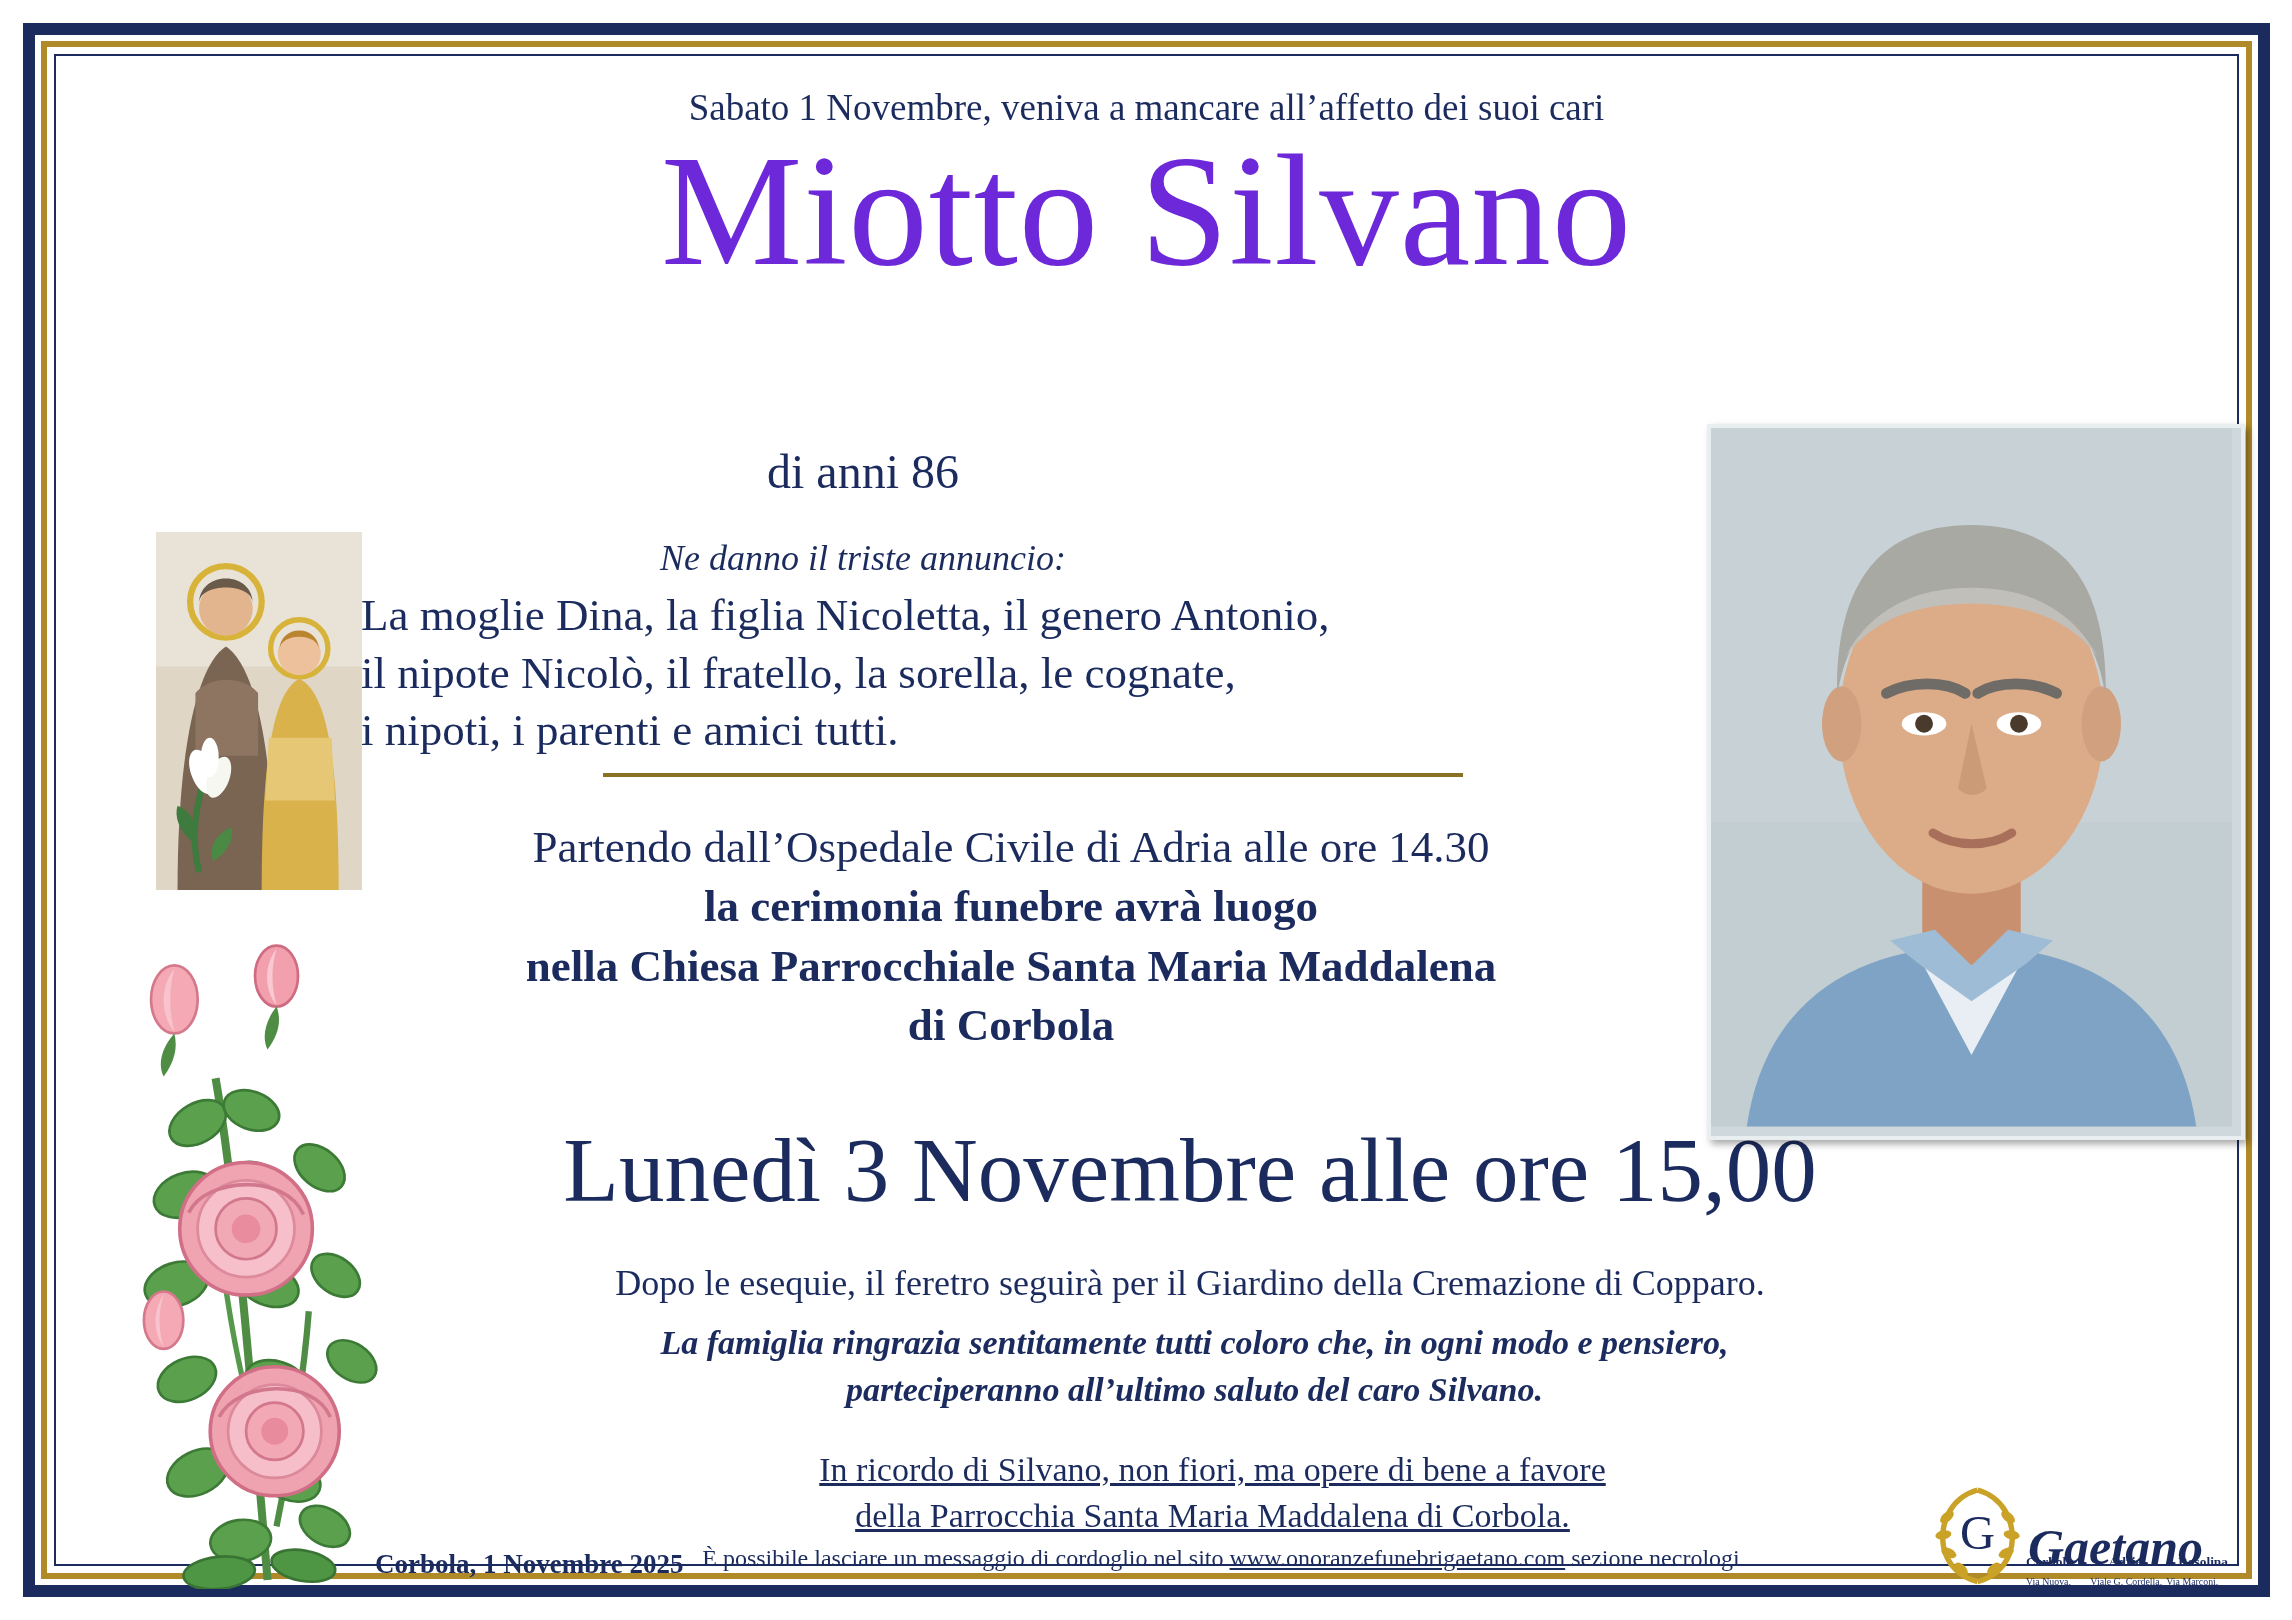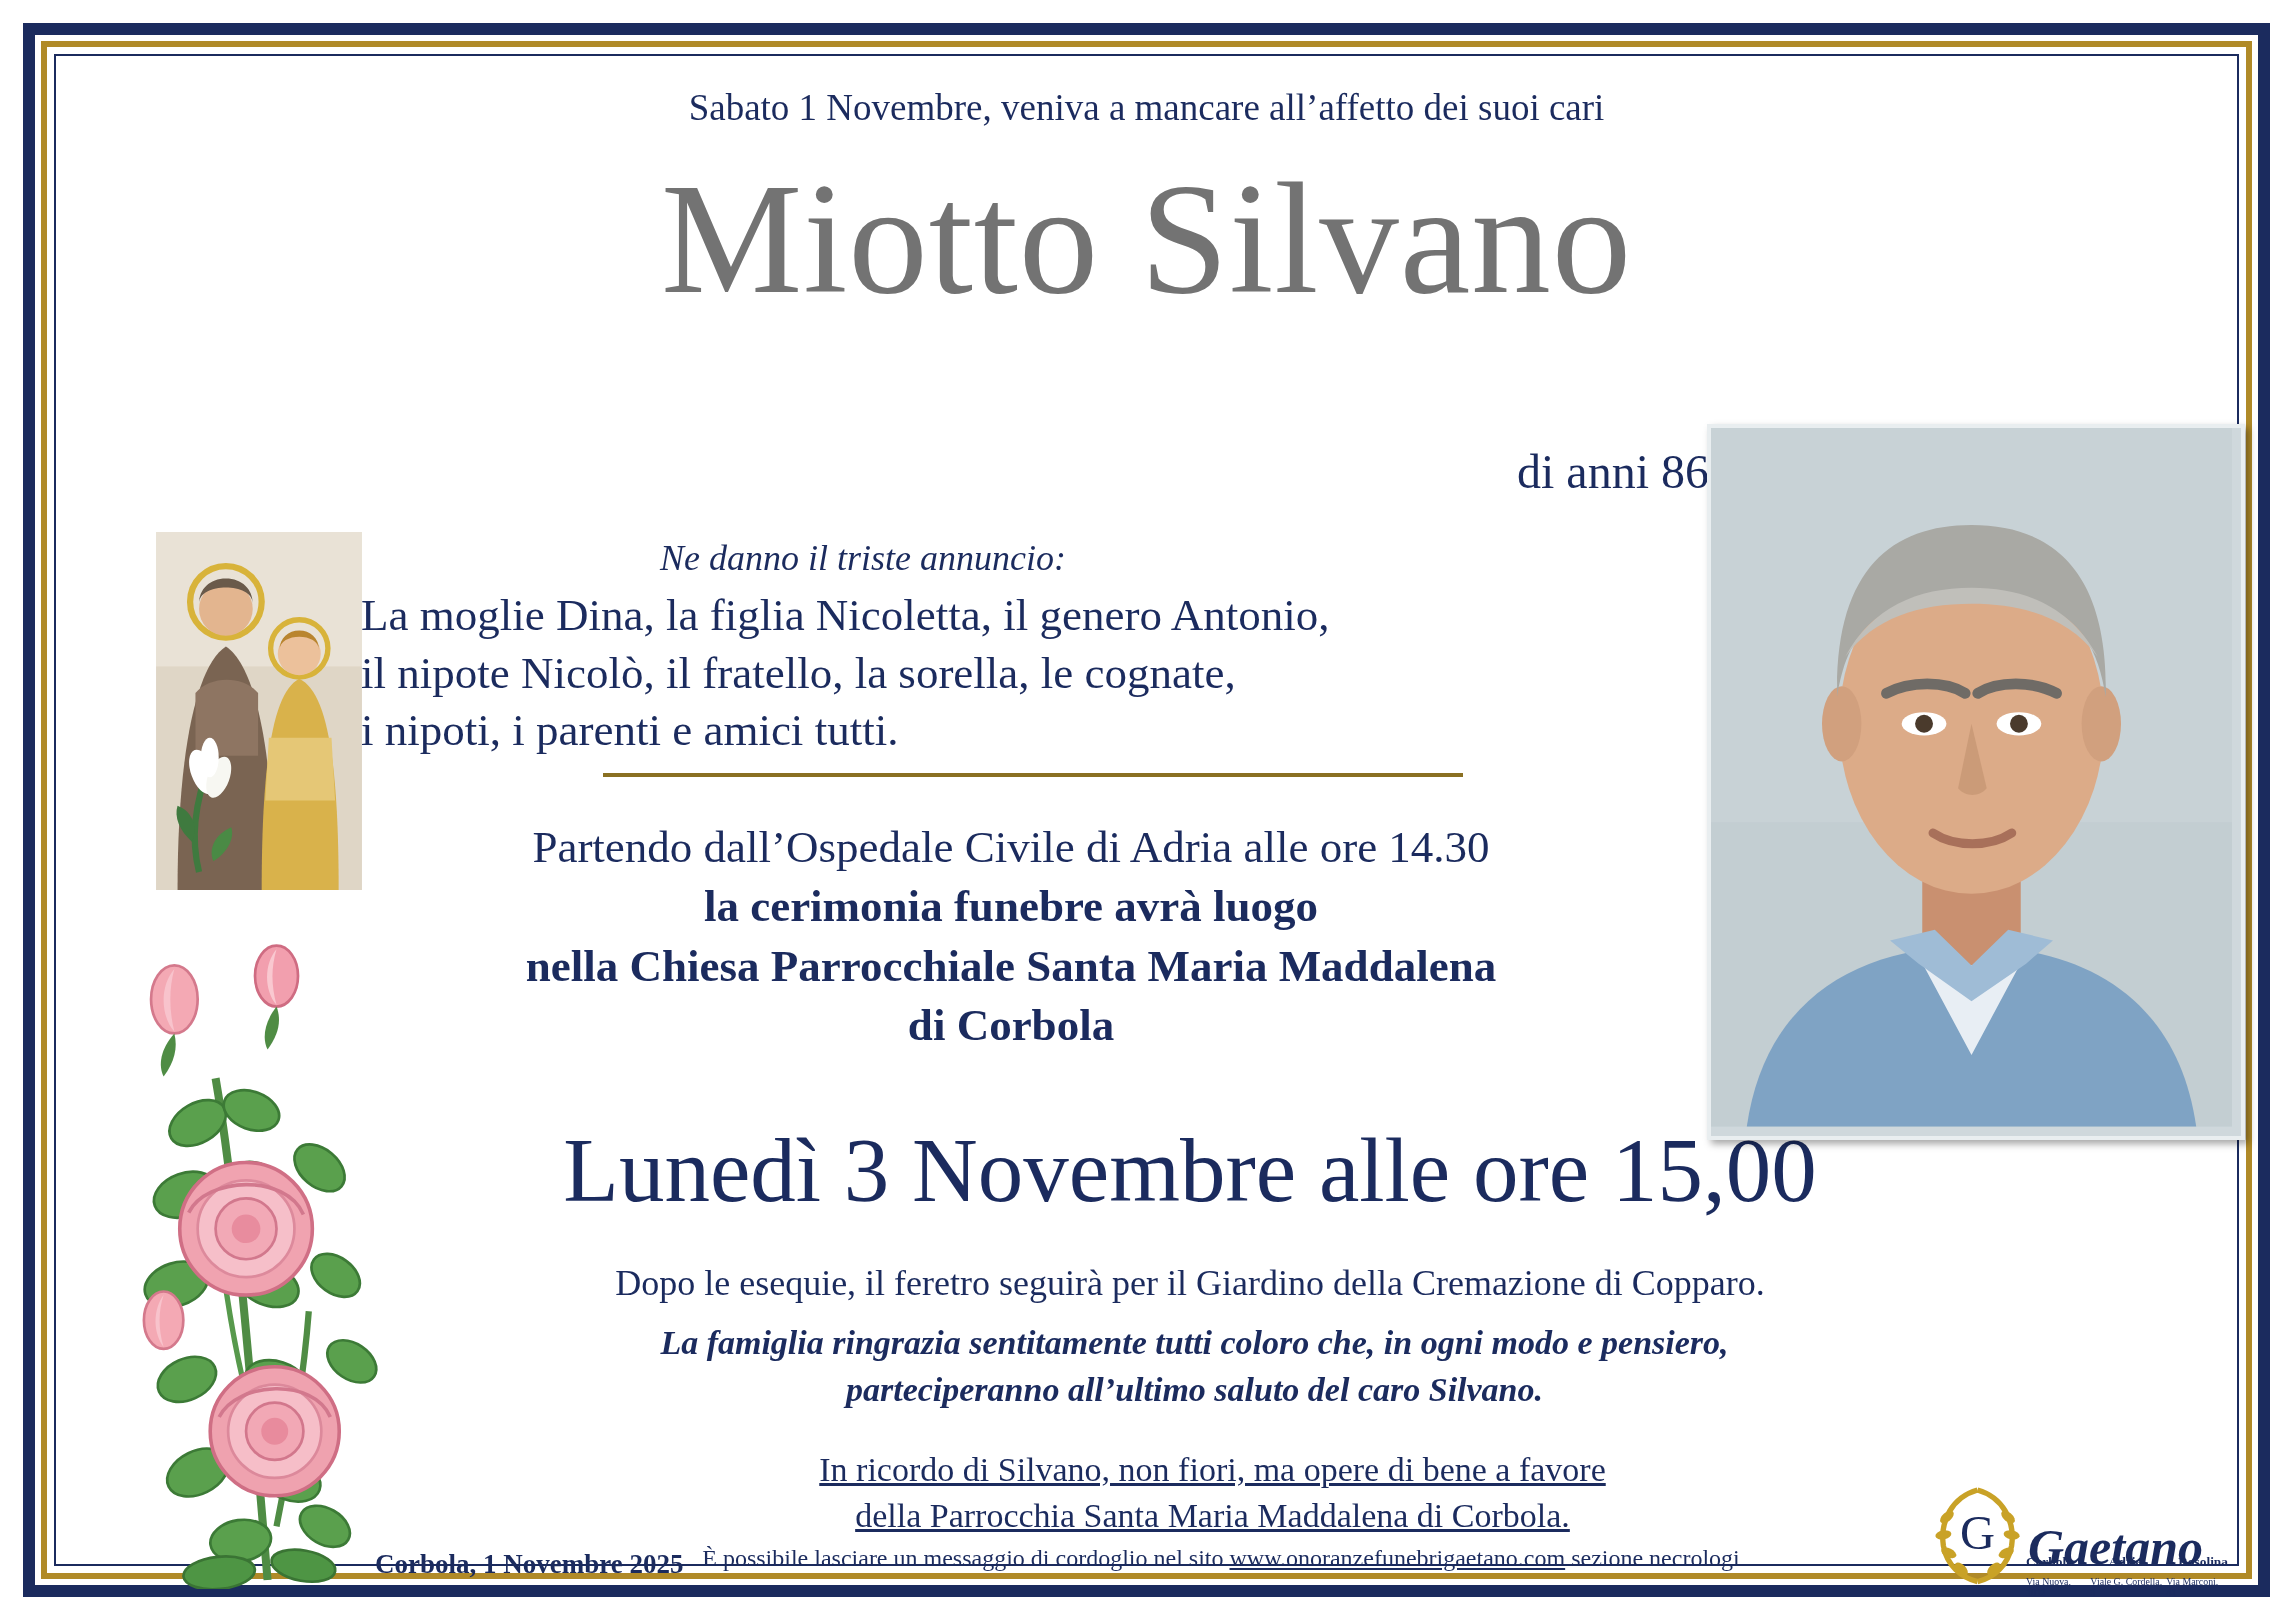--- a/index.html
+++ b/index.html
@@ -75,36 +75,34 @@
 
   
   .name {
     position: absolute;
     top: 70px;
     left: 0;
     width: 100%;
     text-align: center;
     font-size: 159px;
     line-height: 1.05;
-    color: #737373;
+    color: #6d28d9;
     font-family: "Liberation Serif", serif;
     letter-spacing: 0.9px;
-    margin-top: 28px;
   }
 
   
   .age {
     position: absolute;
     top: 387px;
     left: 0;
     width: 1612px;
-    text-align: right;
+    text-align: center;
     font-size: 48px;
     color: #1b2b5e;
-    margin-left: 40px;
   }
 
   
   .announce-italic {
     position: absolute;
     top: 480px;
     left: 0;
     width: 1612px;
     text-align: center;
     font-size: 36px;

